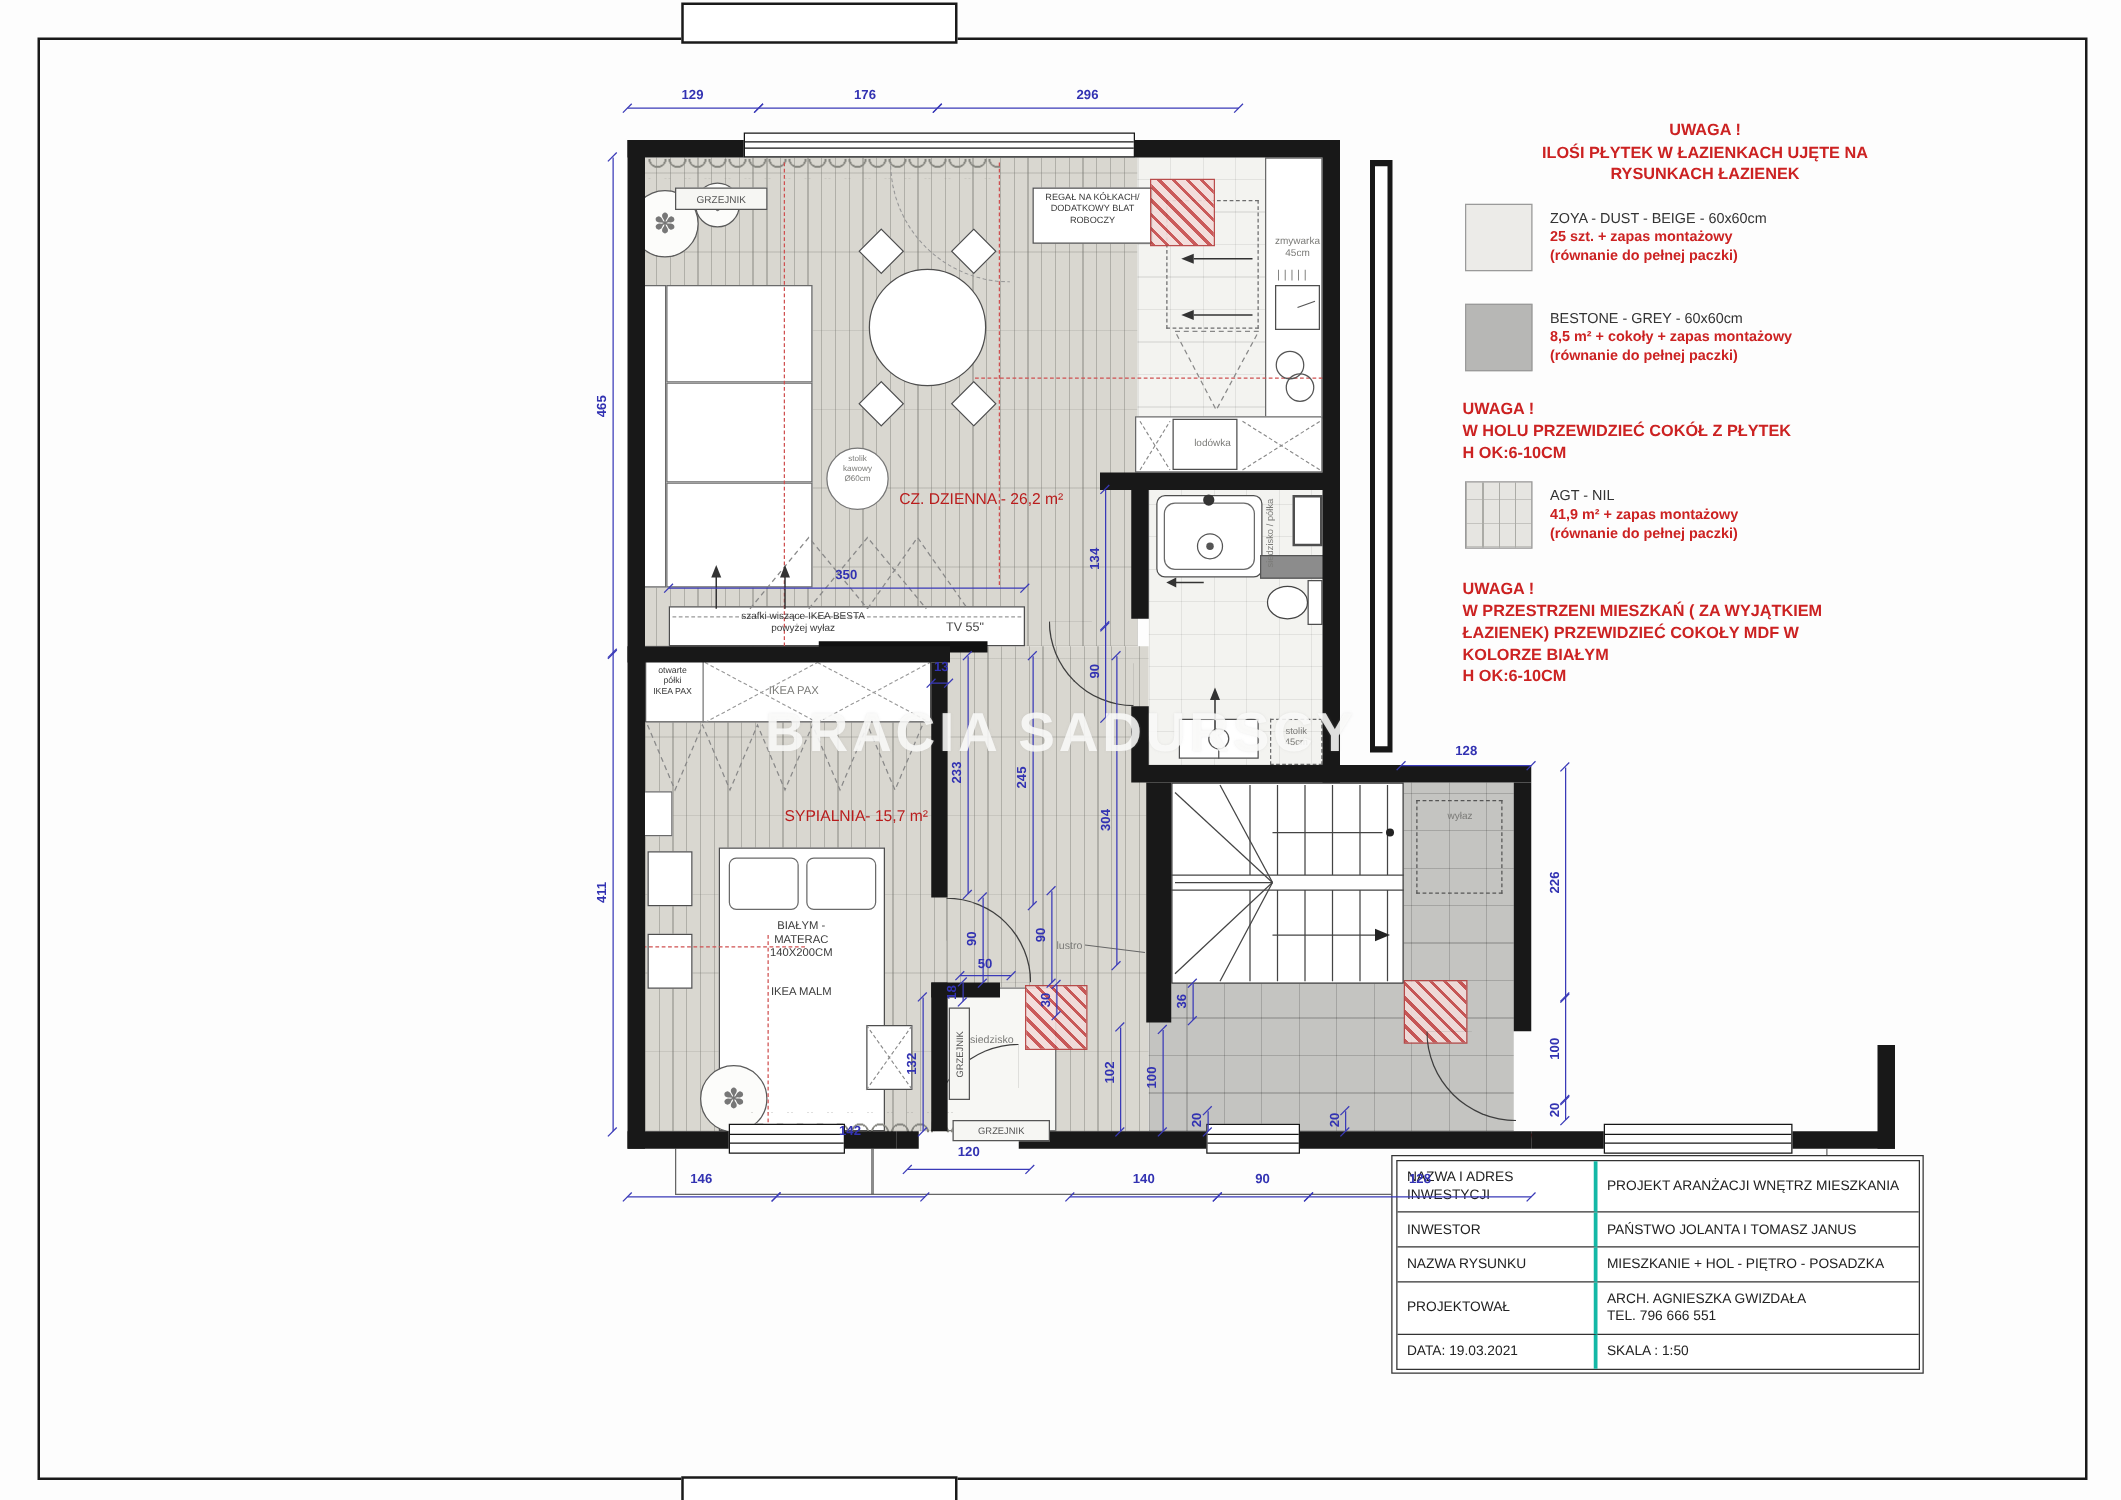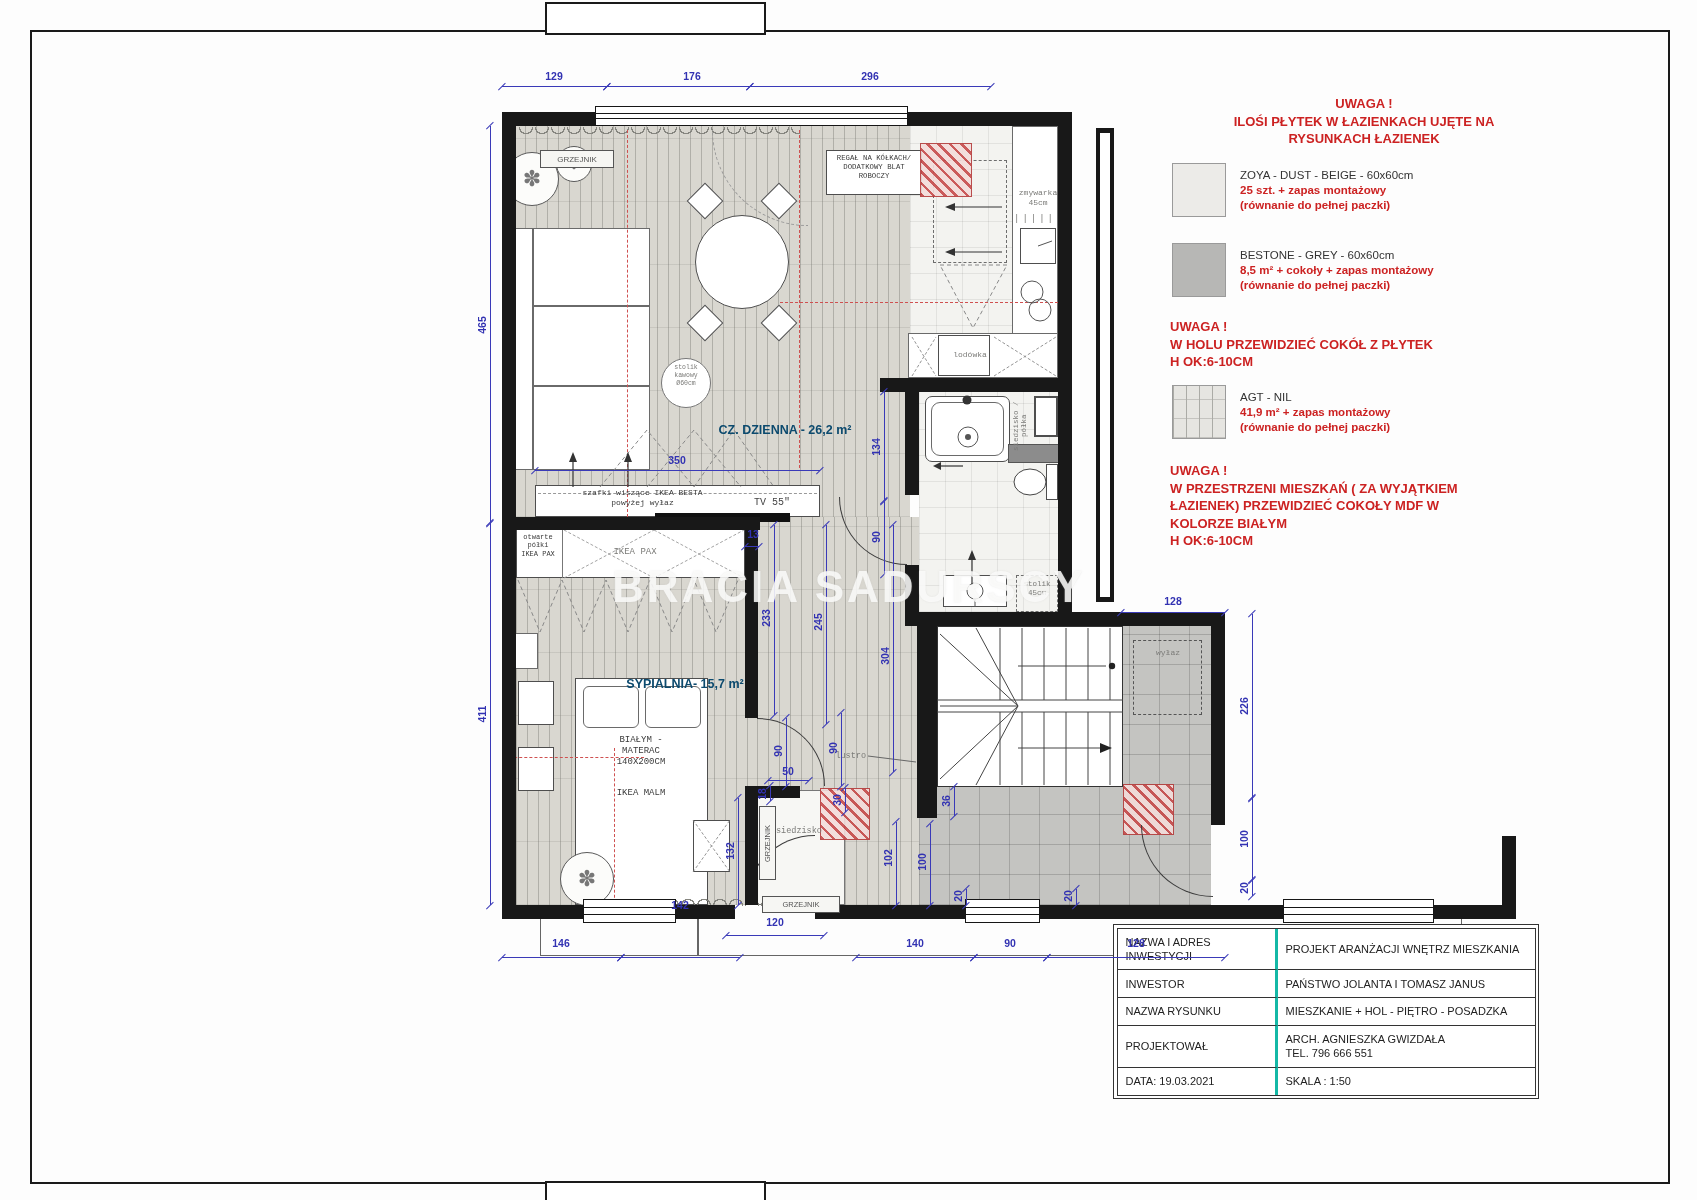--- a/index.html
+++ b/index.html
@@ -36,23 +36,23 @@
   .redax-h{position:absolute;height:0;border-top:1.5px dashed #cf5050;z-index:25;}
   .dlh{position:absolute;height:0;border-top:1.1px solid #3a3ab8;z-index:50;}
   .dlv{position:absolute;width:0;border-left:1.1px solid #3a3ab8;z-index:50;}
   .dlh::before,.dlh::after{content:"";position:absolute;width:10px;height:1.4px;background:#3a3ab8;transform:rotate(-45deg);top:-1px;}
   .dlh::before{left:-5px;} .dlh::after{right:-5px;}
   .dlv::before,.dlv::after{content:"";position:absolute;width:10px;height:1.4px;background:#3a3ab8;transform:rotate(-45deg);left:-6px;}
   .dlv::before{top:-1px;} .dlv::after{bottom:-1px;}
   .dim{position:absolute;transform:translate(-50%,-50%);color:#3232b2;font-weight:bold;
        font-size:10.5px;white-space:nowrap;z-index:55;}
   .dim.rot{transform:translate(-50%,-50%) rotate(-90deg);}
-  .lbl{position:absolute;font-size:8px;line-height:1.2;color:#3a3a3a;text-align:center;z-index:35;white-space:nowrap;font-family:Liberation Mono, monospace;}
+  .lbl{position:absolute;font-size:8px;line-height:1.2;color:#3a3a3a;text-align:center;z-index:35;white-space:nowrap;}
   .lbl.grey{color:#7b7b78;}
-  .room-lbl{position:absolute;color:#0c4a6e;font-weight:bold;font-size:12.5px;z-index:35;white-space:nowrap;margin-top:31px;}
+  .room-lbl{position:absolute;color:#b91c1c;font-weight:normal;font-size:12.5px;z-index:35;white-space:nowrap;}
   .boxlbl{position:absolute;border:1px solid #555;background:#f6f6f3;color:#555;text-align:center;z-index:36;
           font-size:8px;display:flex;align-items:center;justify-content:center;}
   .vtext{writing-mode:vertical-rl;transform:rotate(180deg);}
   .wave-down{position:absolute;z-index:15;height:16px;background-repeat:repeat-x;
     background-image:radial-gradient(circle 8px at 8px 0px, transparent 5.8px, #85857f 5.8px, #85857f 7.2px, transparent 7.4px);
     background-size:16px 16px;}
   .wave-up{position:absolute;z-index:15;height:16px;background-repeat:repeat-x;
     background-image:radial-gradient(circle 8px at 8px 16px, transparent 5.8px, #85857f 5.8px, #85857f 7.2px, transparent 7.4px);
     background-size:16px 16px;}
   .watermark{position:absolute;z-index:70;font-weight:bold;letter-spacing:3px;font-size:44px;

